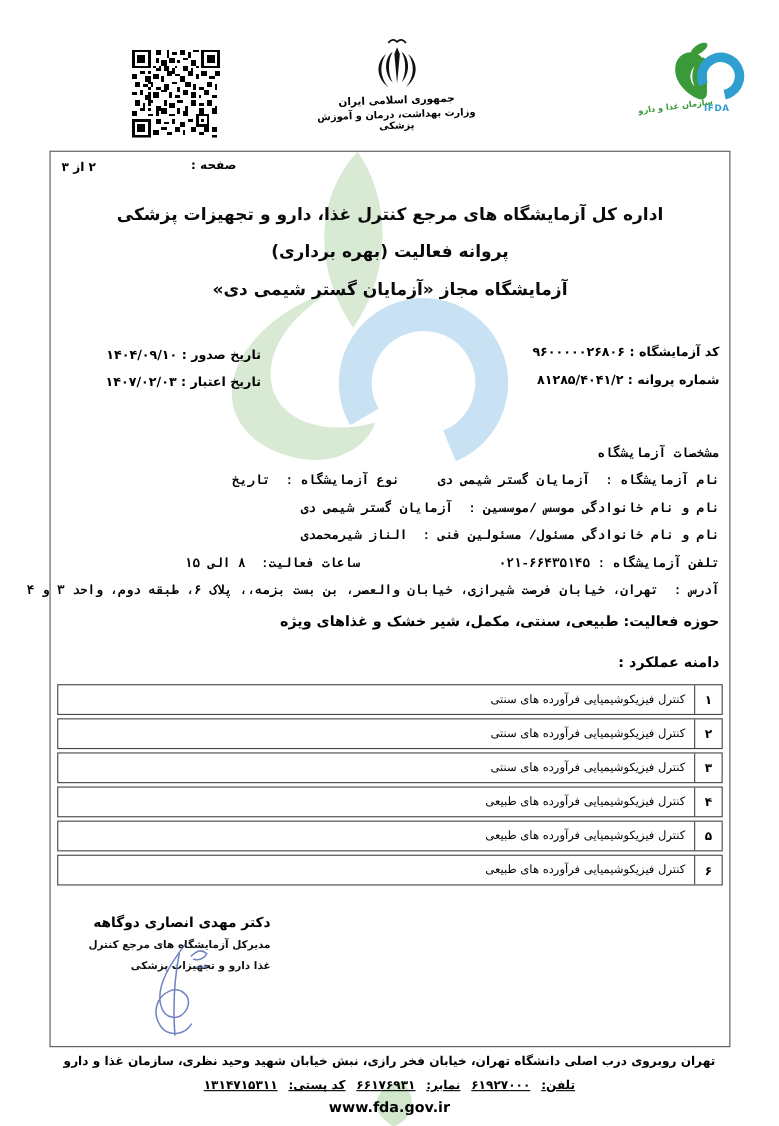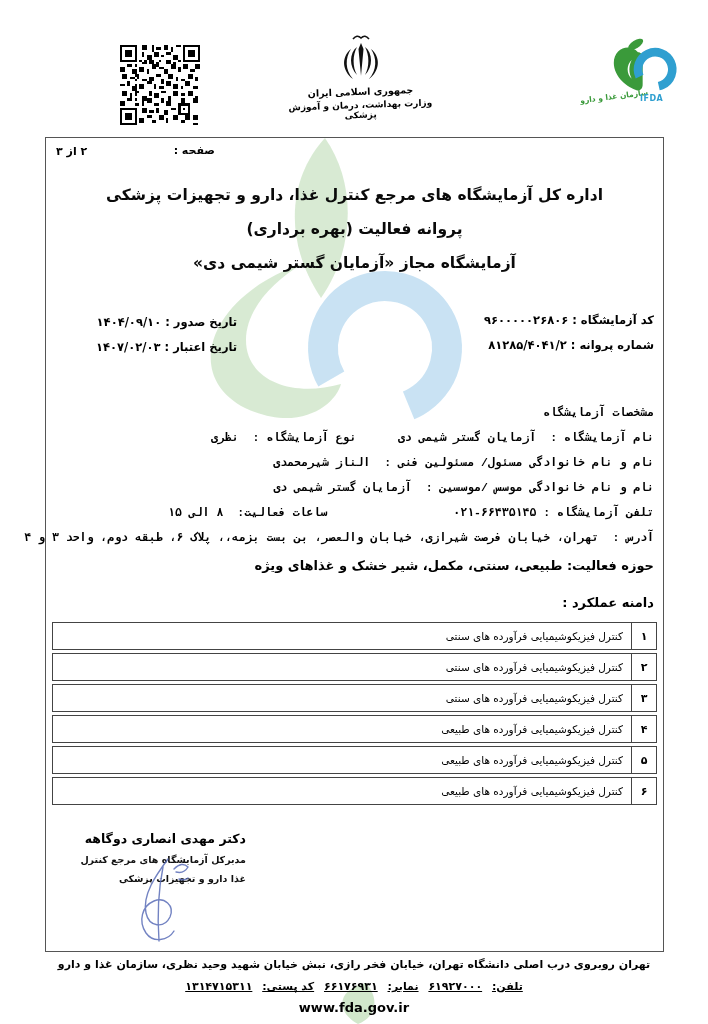--- a/index.html
+++ b/index.html
@@ -164,30 +164,30 @@
       </div>
     </div>
 
     <div class="specs">
       <div class="spec-line lbl">مشخصات آزمایشگاه</div>
       <div class="spec-line">
         <span class="lbl">نام آزمایشگاه :</span>
         <span class="val">آزمایان گستر شیمی دی</span>
         <span class="inline-left-type">
           <span class="lbl">نوع آزمایشگاه :</span>
-          <span class="val">نظری</span>
+          <span class="val">تاریخ</span>
         </span>
+      </div>
+      <div class="spec-line">
+        <span class="lbl">نام و نام خانوادگی موسس /موسسین :</span>
+        <span class="val">آزمایان گستر شیمی دی</span>
       </div>
       <div class="spec-line">
         <span class="lbl">نام و نام خانوادگی مسئول/ مسئولین فنی :</span>
         <span class="val">الناز شیرمحمدی</span>
-      </div>
-      <div class="spec-line">
-        <span class="lbl">نام و نام خانوادگی موسس /موسسین :</span>
-        <span class="val">آزمایان گستر شیمی دی</span>
       </div>
       <div class="spec-line">
         <span class="lbl">تلفن آزمایشگاه :</span>
         <span class="val" dir="ltr">۰۲۱-۶۶۴۳۵۱۴۵</span>
         <span class="inline-left-hours">
           <span class="lbl">ساعات فعالیت:</span>
           <span class="val">۸ الی ۱۵</span>
         </span>
       </div>
       <div class="spec-line">

